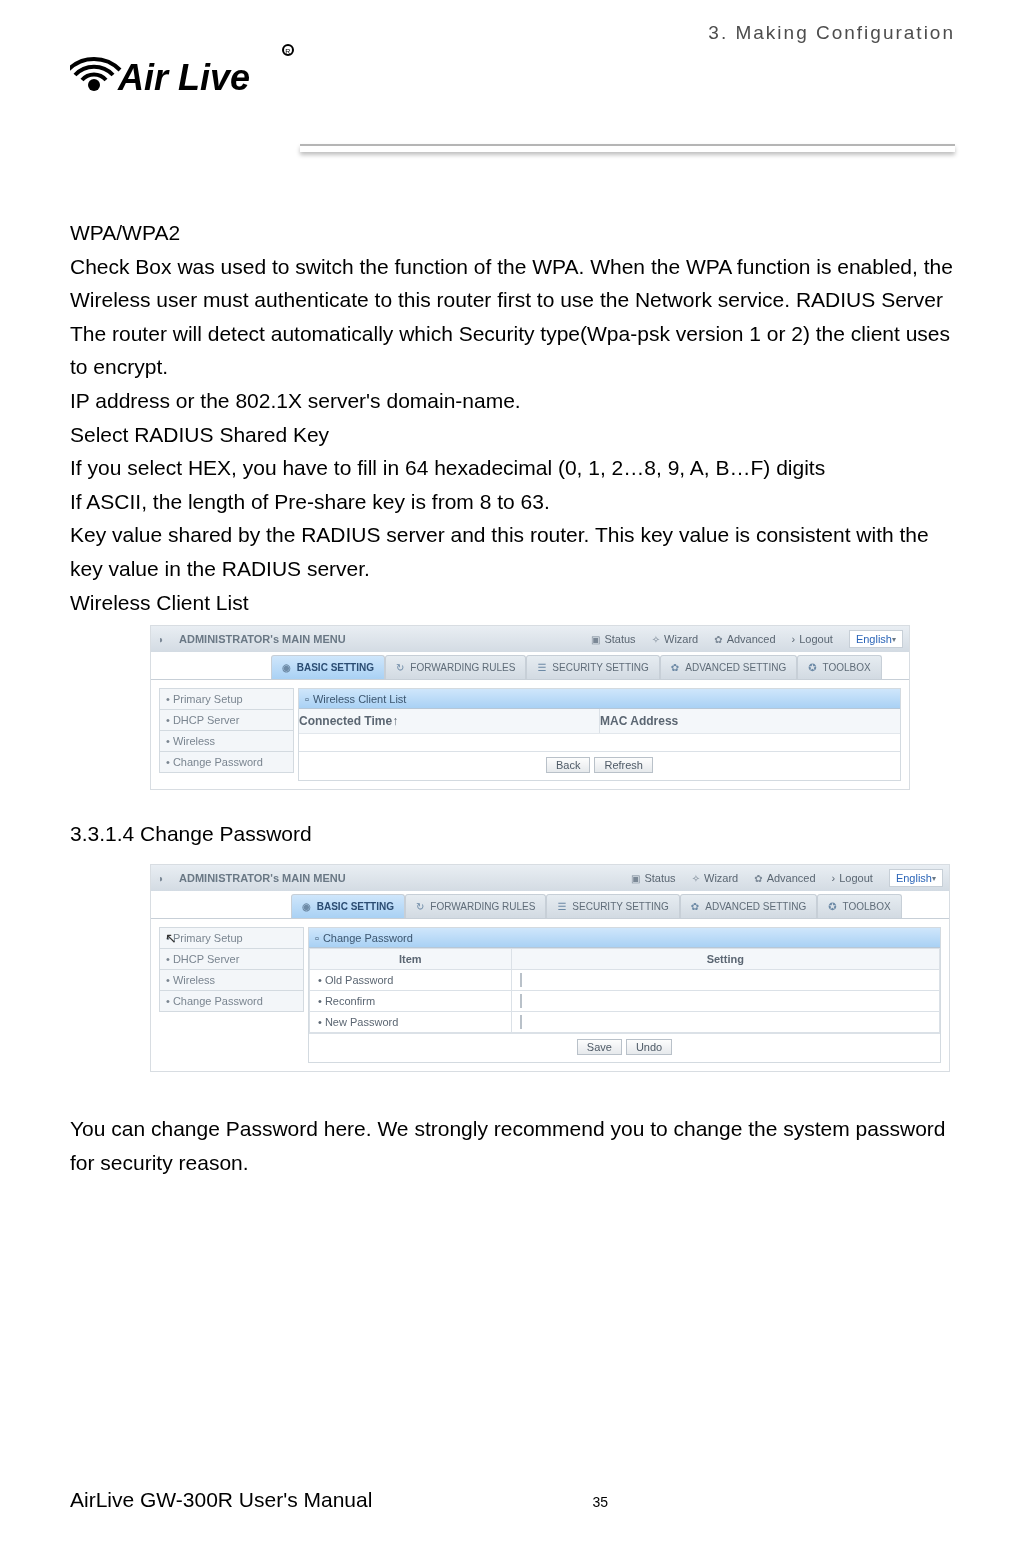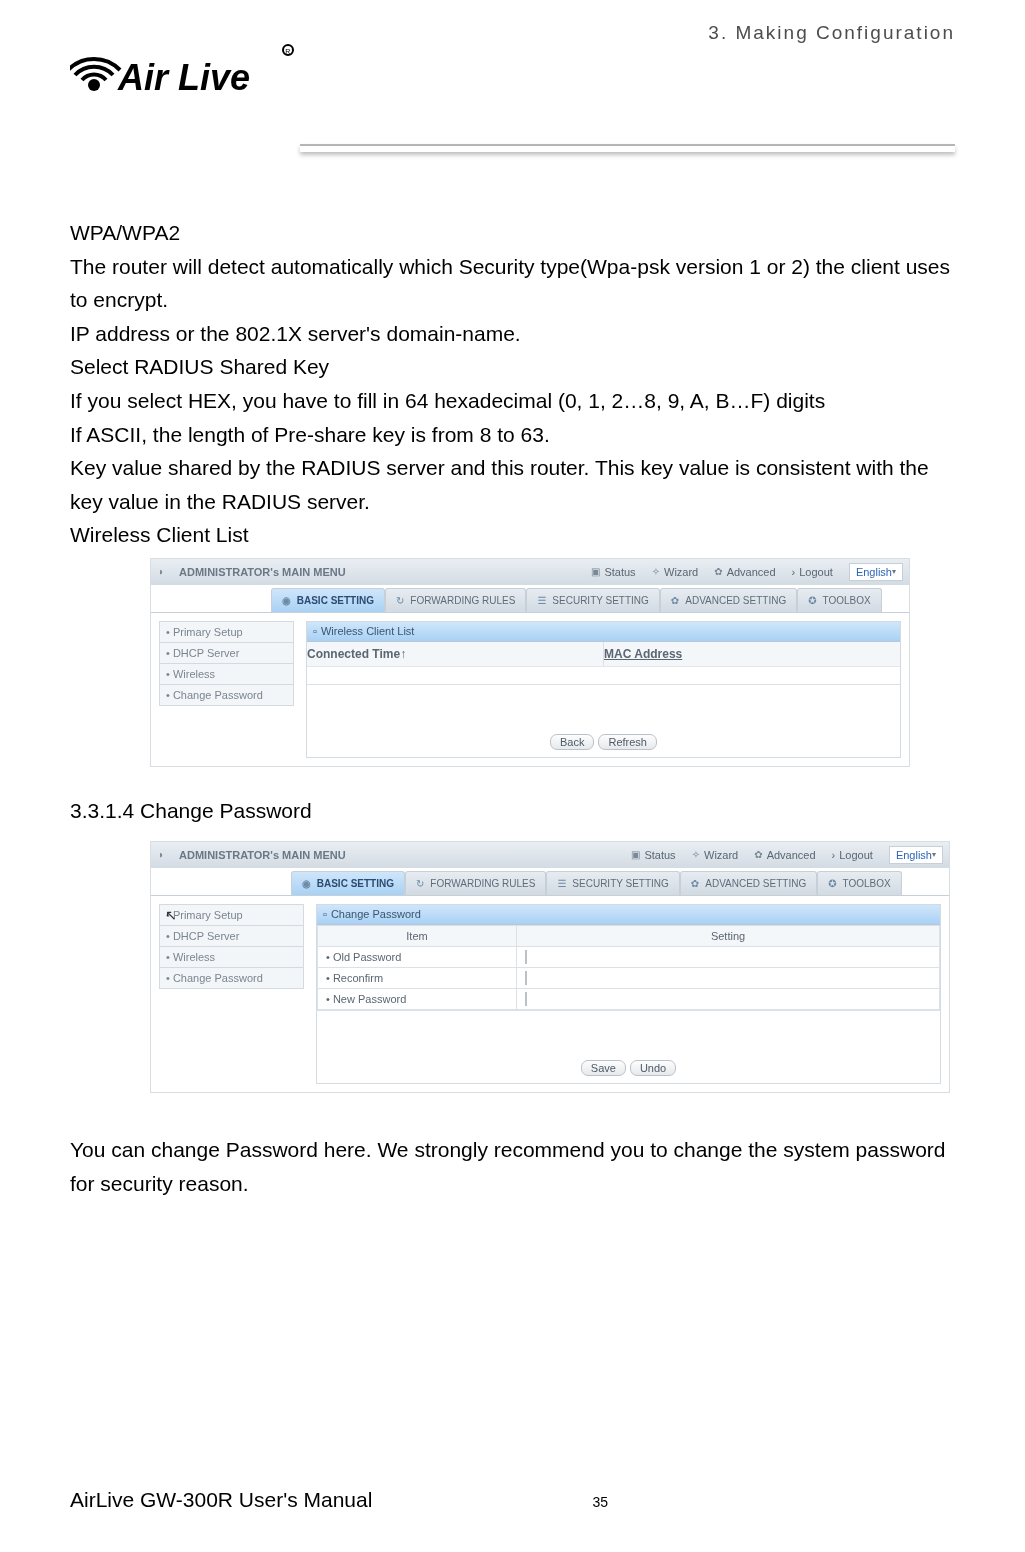--- a/index.html
+++ b/index.html
@@ -94,21 +94,21 @@
       display:flex; align-items:center; padding:0 10px; gap:6px;
       font-size:10px; color:#5f6c78; filter: blur(0.3px);
       border-top-left-radius:3px; border-top-right-radius:3px;
       border-bottom:none; margin-right:0;
     }
     .tab.active {
       background:linear-gradient(#cfe6fb,#a9d1f4);
       color:#2b4c72; font-weight:bold;
     }
     .tab .ticon { font-size:10px; color:#6d8aa6; }
-    .ui-body { display:flex; padding:8px; gap:12px; background:#fff; }
+    .ui-body { display:flex; padding:8px; gap:4px; background:#fff; }
     .sidebar { width:135px; display:flex; flex-direction:column; }
     .ui-shot2 .sidebar { width:145px; }
     .side-item {
       border:1px solid #d3dae0; background:#f3f6f9;
       padding:4px 6px; font-size:11px; color:#7a8590;
       filter: blur(0.3px); margin-top:-1px;
     }
     .side-item:first-child { margin-top:0; }
     .content-pane { flex:1; border:1px solid #d3dae0; }
     .panel-bar {
@@ -117,36 +117,35 @@
       display:flex; align-items:center; height:20px; padding:0 6px;
       font-size:11px; color:#3b556f; gap:4px; filter: blur(0.3px);
     }
     .wlist-head { display:flex; height:24px; }
     .wlist-head > div {
       flex:1; text-align:left; line-height:24px;
       border-right:1px solid #dbe1e7; background:#f4f7fa;
       font-size:12px; font-weight:bold; color:#5b6672;
       filter: blur(0.3px);
     }
-    .wlist-head > div:last-child { border-right:none;text-decoration:underline; }
+    .wlist-head > div:last-child { border-right:none; }
     .wlist-row { height:18px; border-top:1px solid #e2e7ec; }
     .btn-row {
       border-top:1px solid #dbe1e7; display:flex; justify-content:center;
       gap:4px; padding:5px 0 7px 0; background:#fff;
     }
     .ui-btn {
       background:linear-gradient(#fdfdfd,#e6e9ec);
-      border:1px solid #b9c1c9; border-radius:7px;
+      border:1px solid #b9c1c9; border-radius:0;
       padding:1px 9px; font-size:11px; color:#4e5a66;
       filter: blur(0.3px);
-      margin-top: 44px;
     }
     .cp-table { width:100%; border-collapse:collapse; font-size:11px; color:#5b6672; }
     .cp-table th, .cp-table td { border:1px solid #dbe1e7; padding:4px 8px; text-align:center; filter: blur(0.3px); }
-    .cp-table th { background:#f4f7fa; font-weight:normal; }
+    .cp-table th { background:#f4f7fa; font-weight:bold; }
     .cp-table td.left { text-align:left; }
     .cp-input { width:90px; height:15px; border:1px solid #b9c1c9; background:#fff; }
 
     
     .footer {
       position:absolute; bottom:40px; left:70px; right:70px;
       display:flex; align-items:baseline;
       font-size:21px; color:#000;
     }
     .footer .pg { font-size:14px; margin-left:220px; }
@@ -167,20 +166,21 @@
       <circle cx="218" cy="20" r="5" fill="none" stroke="#000" stroke-width="2"></circle>
       <text x="215.2" y="23.5" font-size="7" font-family="Arial" fill="#000">R</text>
     </svg>
   </div>
   <div class="chapter-label">3. Making Configuration</div>
 </div>
 <div class="hr-wrap"></div>
 
 <div class="body-text">
   <p>WPA/WPA2</p>
+  <p>Check Box was used to switch the function of the WPA. When the WPA function is enabled, the Wireless user must authenticate to this router first to use the Network service. RADIUS Server</p>
   <p>The router will detect automatically   which Security type(Wpa-psk version 1 or 2) the client uses to encrypt.</p>
   <p>IP address or the 802.1X server's domain-name.</p>
   <p>Select RADIUS Shared Key</p>
   <p>If you select HEX, you have to fill in 64 hexadecimal (0, 1, 2…8, 9, A, B…F) digits</p>
   <p>If ASCII, the length of Pre-share key is from 8 to 63.</p>
   <p>Key value shared by the RADIUS server and this router. This key value is consistent with the key value in the RADIUS server.</p>
   <p>Wireless Client List</p>
 </div>
 
 <div class="ui-shot ui-shot1">

